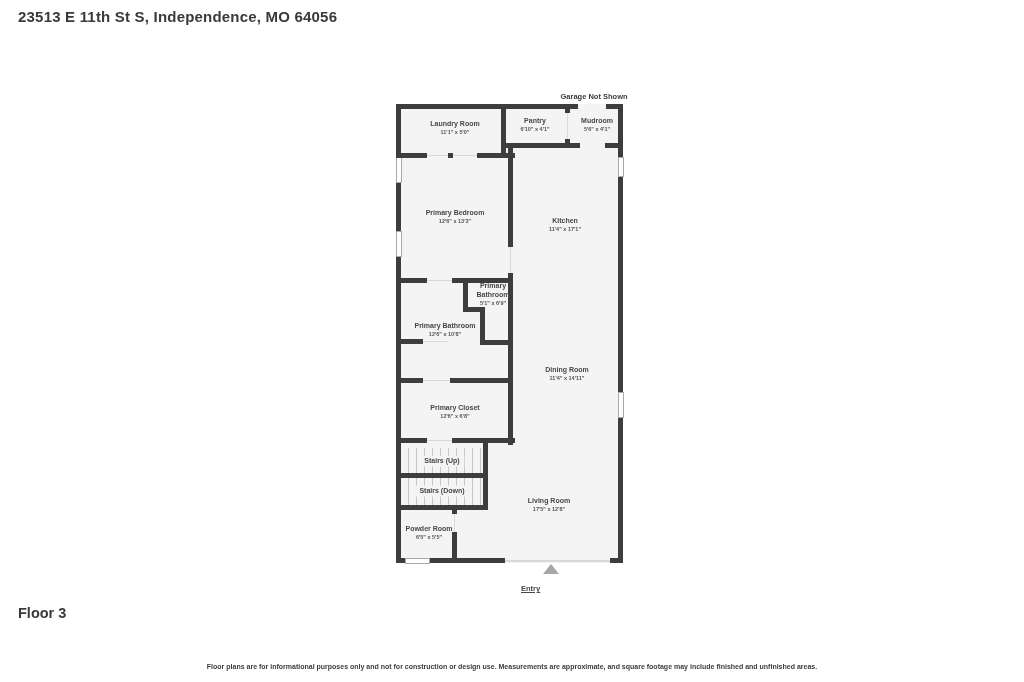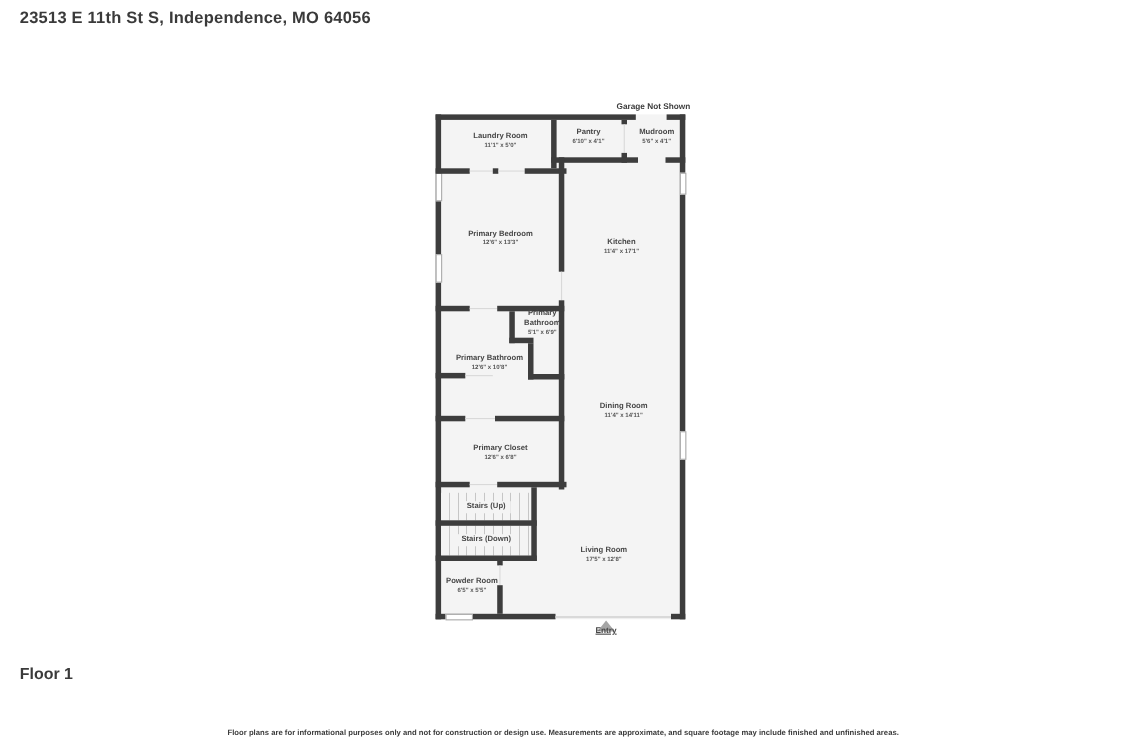--- a/index.html
+++ b/index.html
@@ -28,21 +28,21 @@
   .lbl { position:absolute; transform:translate(-50%,-50%); text-align:center;
           color:#474747; line-height:1.25; white-space:nowrap; }
   .lbl .nm { font-size:7px; font-weight:bold; }
   .lbl .dm { font-size:5.5px; font-weight:bold; color:#555; }
   .lbl.wrap { white-space:normal; width:52px; }
   .lbl.band { background:#f4f4f4; padding:1px 5px; }
 
   .entry-arrow { position:absolute; left:543px; top:564px; width:0; height:0;
           border-left:8px solid transparent; border-right:8px solid transparent;
           border-bottom:10px solid #a6a6a6; }
-  .entry-lbl { position:absolute; left:521px; top:568px; width:60px; text-align:center;
+  .entry-lbl { position:absolute; left:521px; top:584px; width:60px; 
           font-size:7.5px; font-weight:bold; color:#474747;text-decoration:underline; }
 </style>
 </head>
 <body>
 
 <div class="page">
 
   <div class="addr">23513 E 11th St S, Independence, MO 64056</div>
   <div class="garage-note">Garage Not Shown</div>
 
@@ -155,15 +155,15 @@
     </div>
     <div class="lbl" style="left:33px;top:429px">
       <div class="nm">Powder Room</div>
       <div class="dm">6'5" x 5'5"</div>
     </div>
   </div>
 
   <div class="entry-arrow"></div>
   <div class="entry-lbl">Entry</div>
 
-  <div class="floor-label">Floor 1</div>
+  <div class="floor-label">Floor 3</div>
   <div class="disclaimer">Floor plans are for informational purposes only and not for construction or design use. Measurements are approximate, and square footage may include finished and unfinished areas.</div>
 </div>
 
 </body></html>

